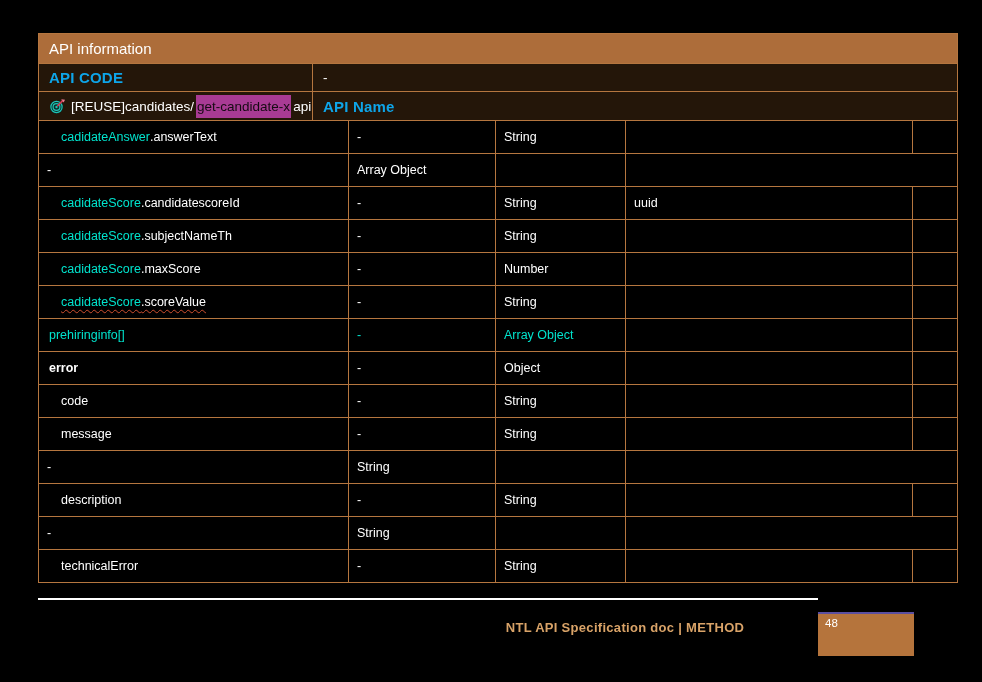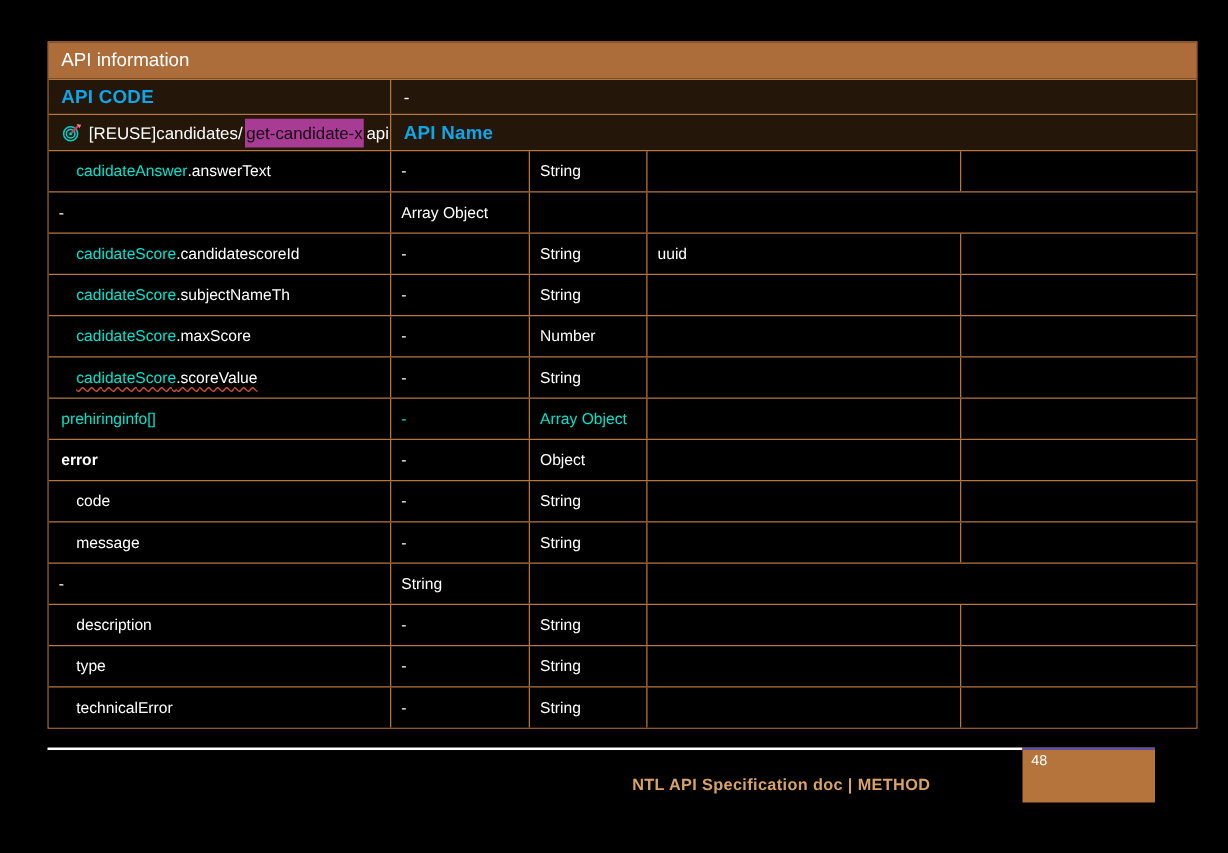--- a/index.html
+++ b/index.html
@@ -31,21 +31,21 @@
   .hl{
     background:#a83b94;color:#160a13;padding:4px 1px;white-space:pre;
   }
   .cursor-block{
     display:inline-block;width:9px;height:22px;background:#1e2a52;margin-left:2px;
   }
   .target-icon{width:17px;height:17px;margin-right:3px;flex:0 0 auto;}
   
   .data-row{
     display:grid;grid-template-columns:273px 111px 94px 251px 1fr;
-    height:33px;border-top:1px solid #b5763f;box-sizing:border-box;background:#000;
+    height:33px;border-top:1px solid #b5763f;box-sizing:border-box;background:#000;gap:36px;
   }
   .data-row .cell{
     display:flex;align-items:center;box-sizing:border-box;
     font-size:12.5px;color:#fff;overflow:hidden;white-space:nowrap;
   }
   .data-row .cell + .cell{border-left:1px solid #b5763f;}
   .name-cell.indent1{padding-left:10px;}
   .name-cell.indent2{padding-left:22px;}
   .dash-cell,.type-cell,.note-cell{padding-left:8px;}
   .cyan{color:#00e3cd;}
@@ -59,21 +59,21 @@
   .cyan-row .cell, .cyan-row .cell span{color:#00e3cd;}
   
   .footer-line{
     position:absolute;left:38px;top:598px;width:780px;height:2px;background:#fff;
   }
   .footer-title{
     position:absolute;left:440px;top:620px;width:370px;text-align:center;
     font-weight:bold;font-size:13px;color:#d9a368;letter-spacing:.3px;
   }
   .page-box{
-    position:absolute;left:818px;top:598px;width:106px;height:44px;
+    position:absolute;left:818px;top:612px;width:96px;height:44px;
     background:#b5743c;border-top:2px solid #5b4fa0;box-sizing:border-box;
     padding:3px 0 0 7px;font-size:11.5px;color:#fff;
   }
 </style>
 </head>
 <body>
 
 <div class="page">
 
   <div class="doc-table">
@@ -213,23 +213,20 @@
         <div class="data-row">
           <div class="cell name-cell indent2">
             <span class="white">description</span>
           </div>
           <div class="cell dash-cell">-</div>
           <div class="cell type-cell">String</div>
           <div class="cell note-cell"></div>
           <div class="cell extra-cell"></div>
         </div>
         <div class="data-row">
-          <div class="cell name-cell indent2">
-            <span class="white">type</span>
-          </div>
           <div class="cell dash-cell">-</div>
           <div class="cell type-cell">String</div>
           <div class="cell note-cell"></div>
           <div class="cell extra-cell"></div>
         </div>
         <div class="data-row">
           <div class="cell name-cell indent2">
             <span class="white">technicalError</span>
           </div>
           <div class="cell dash-cell">-</div>

